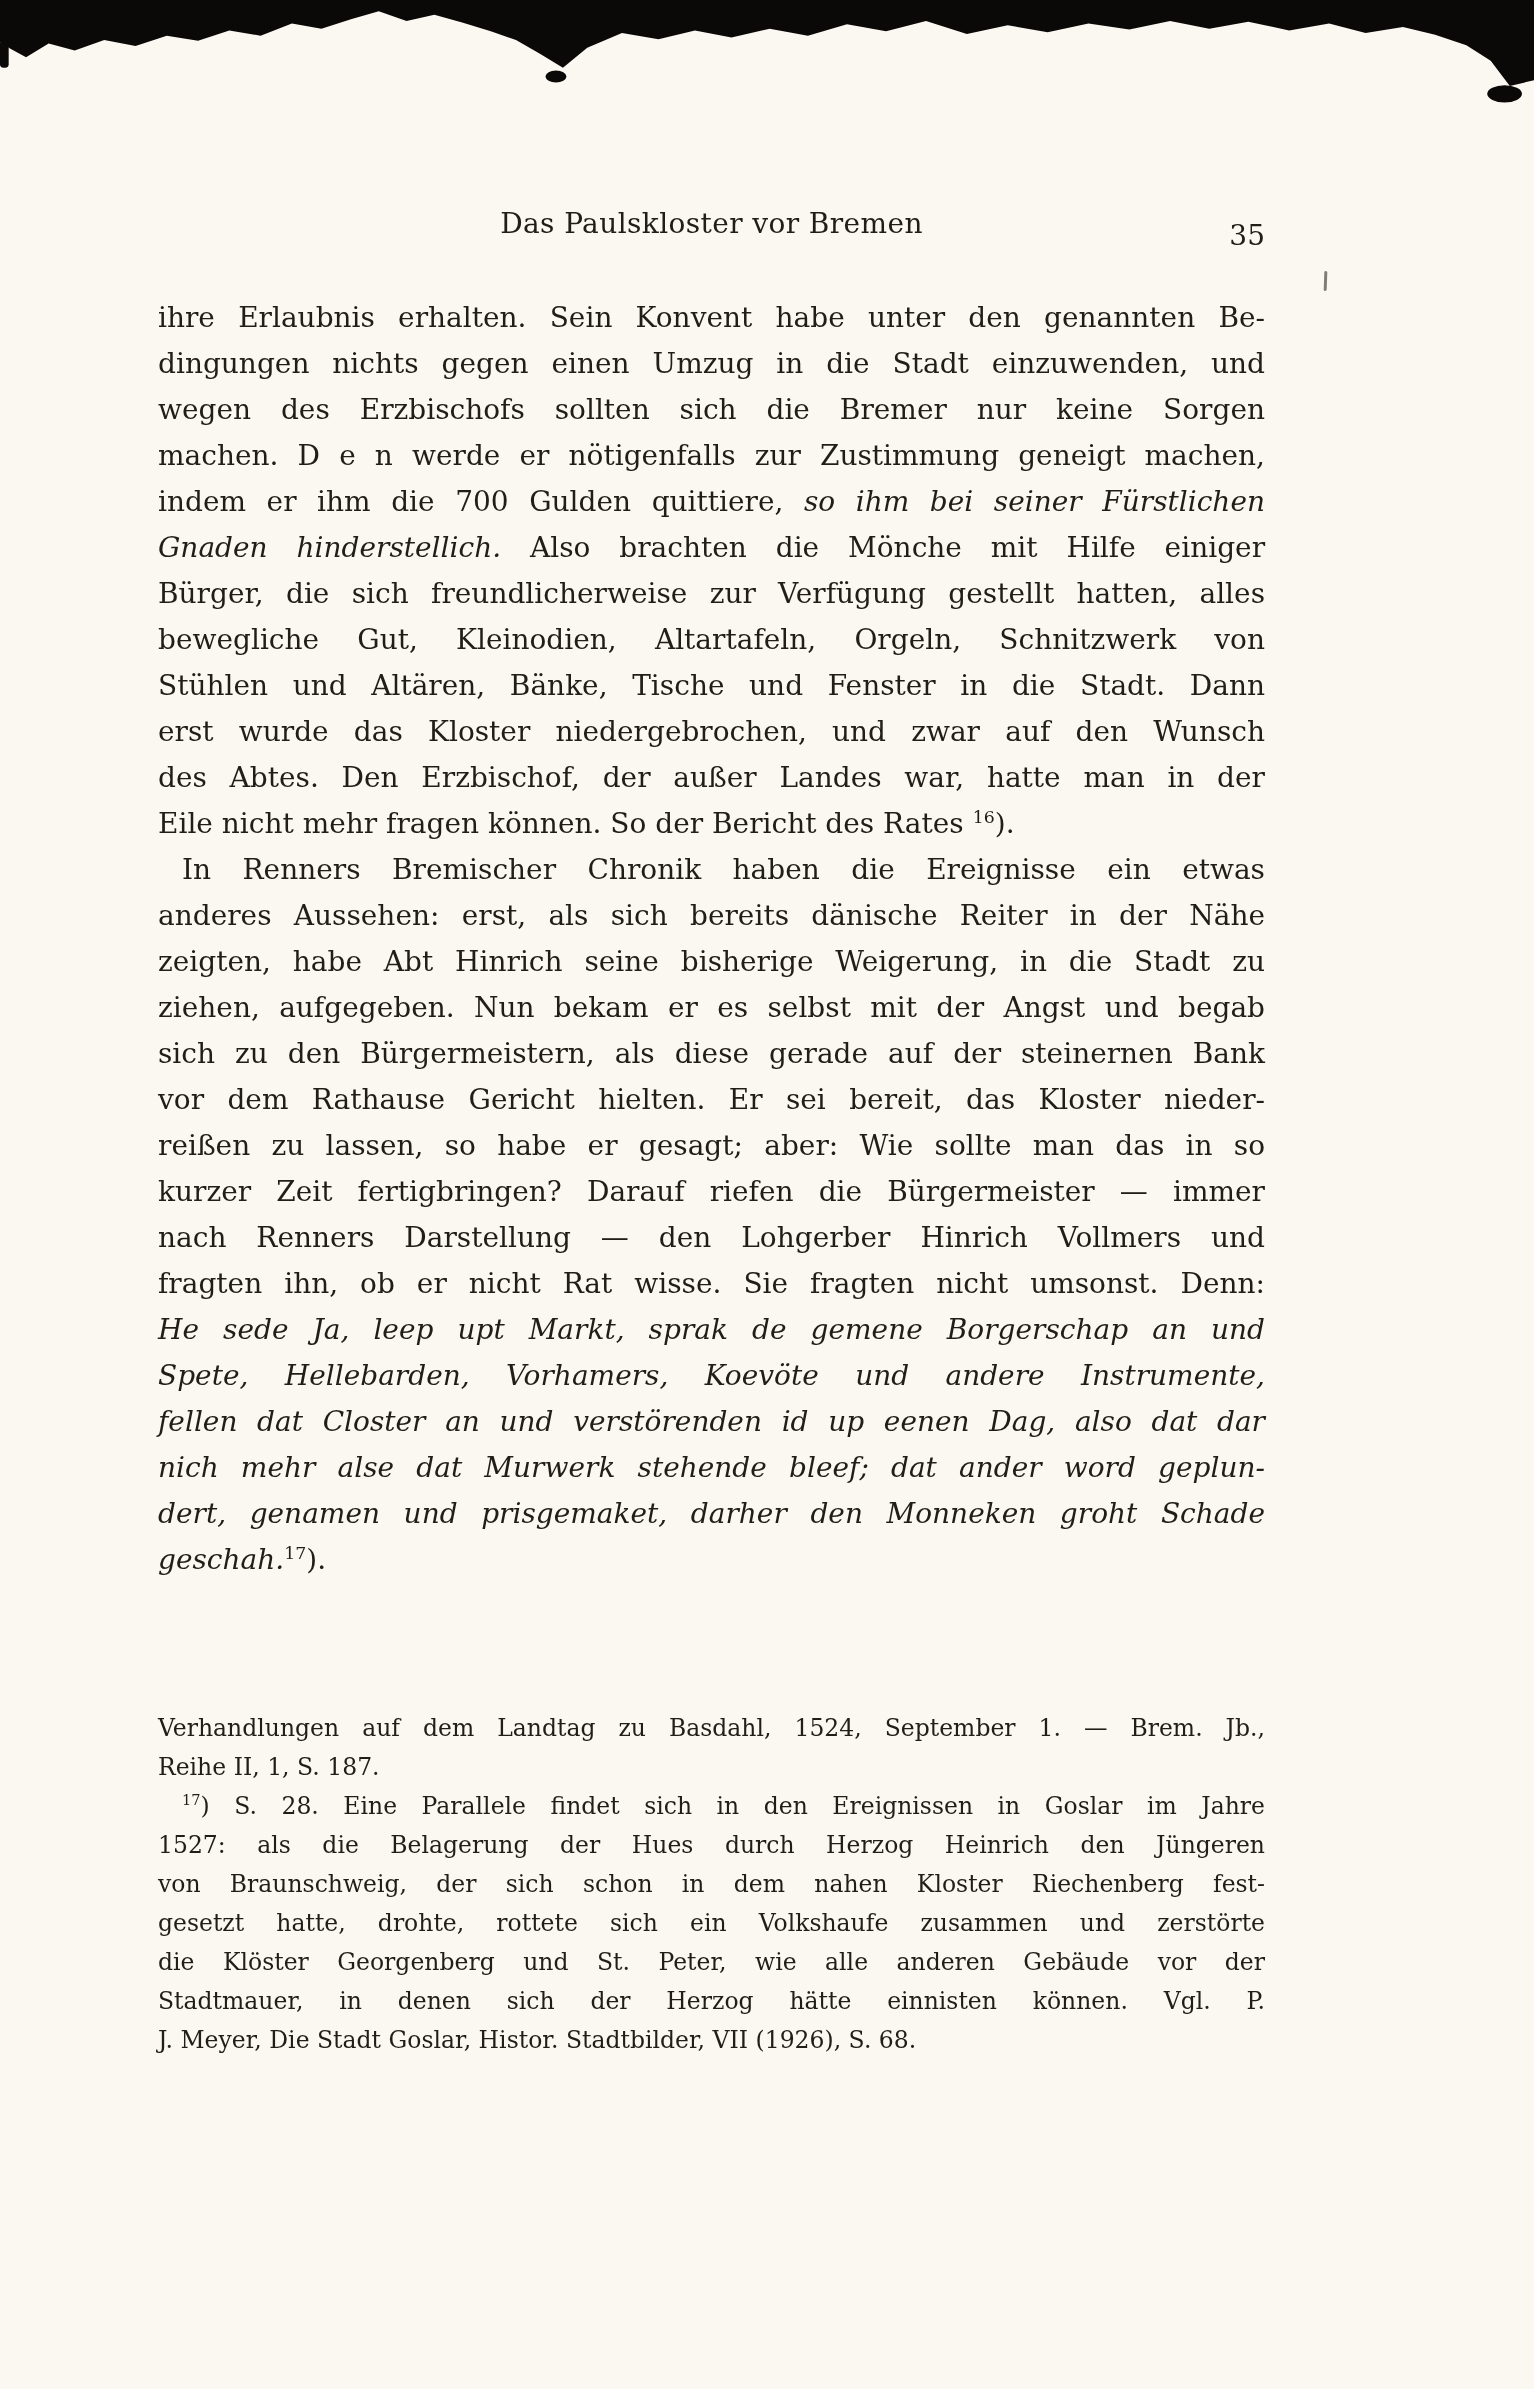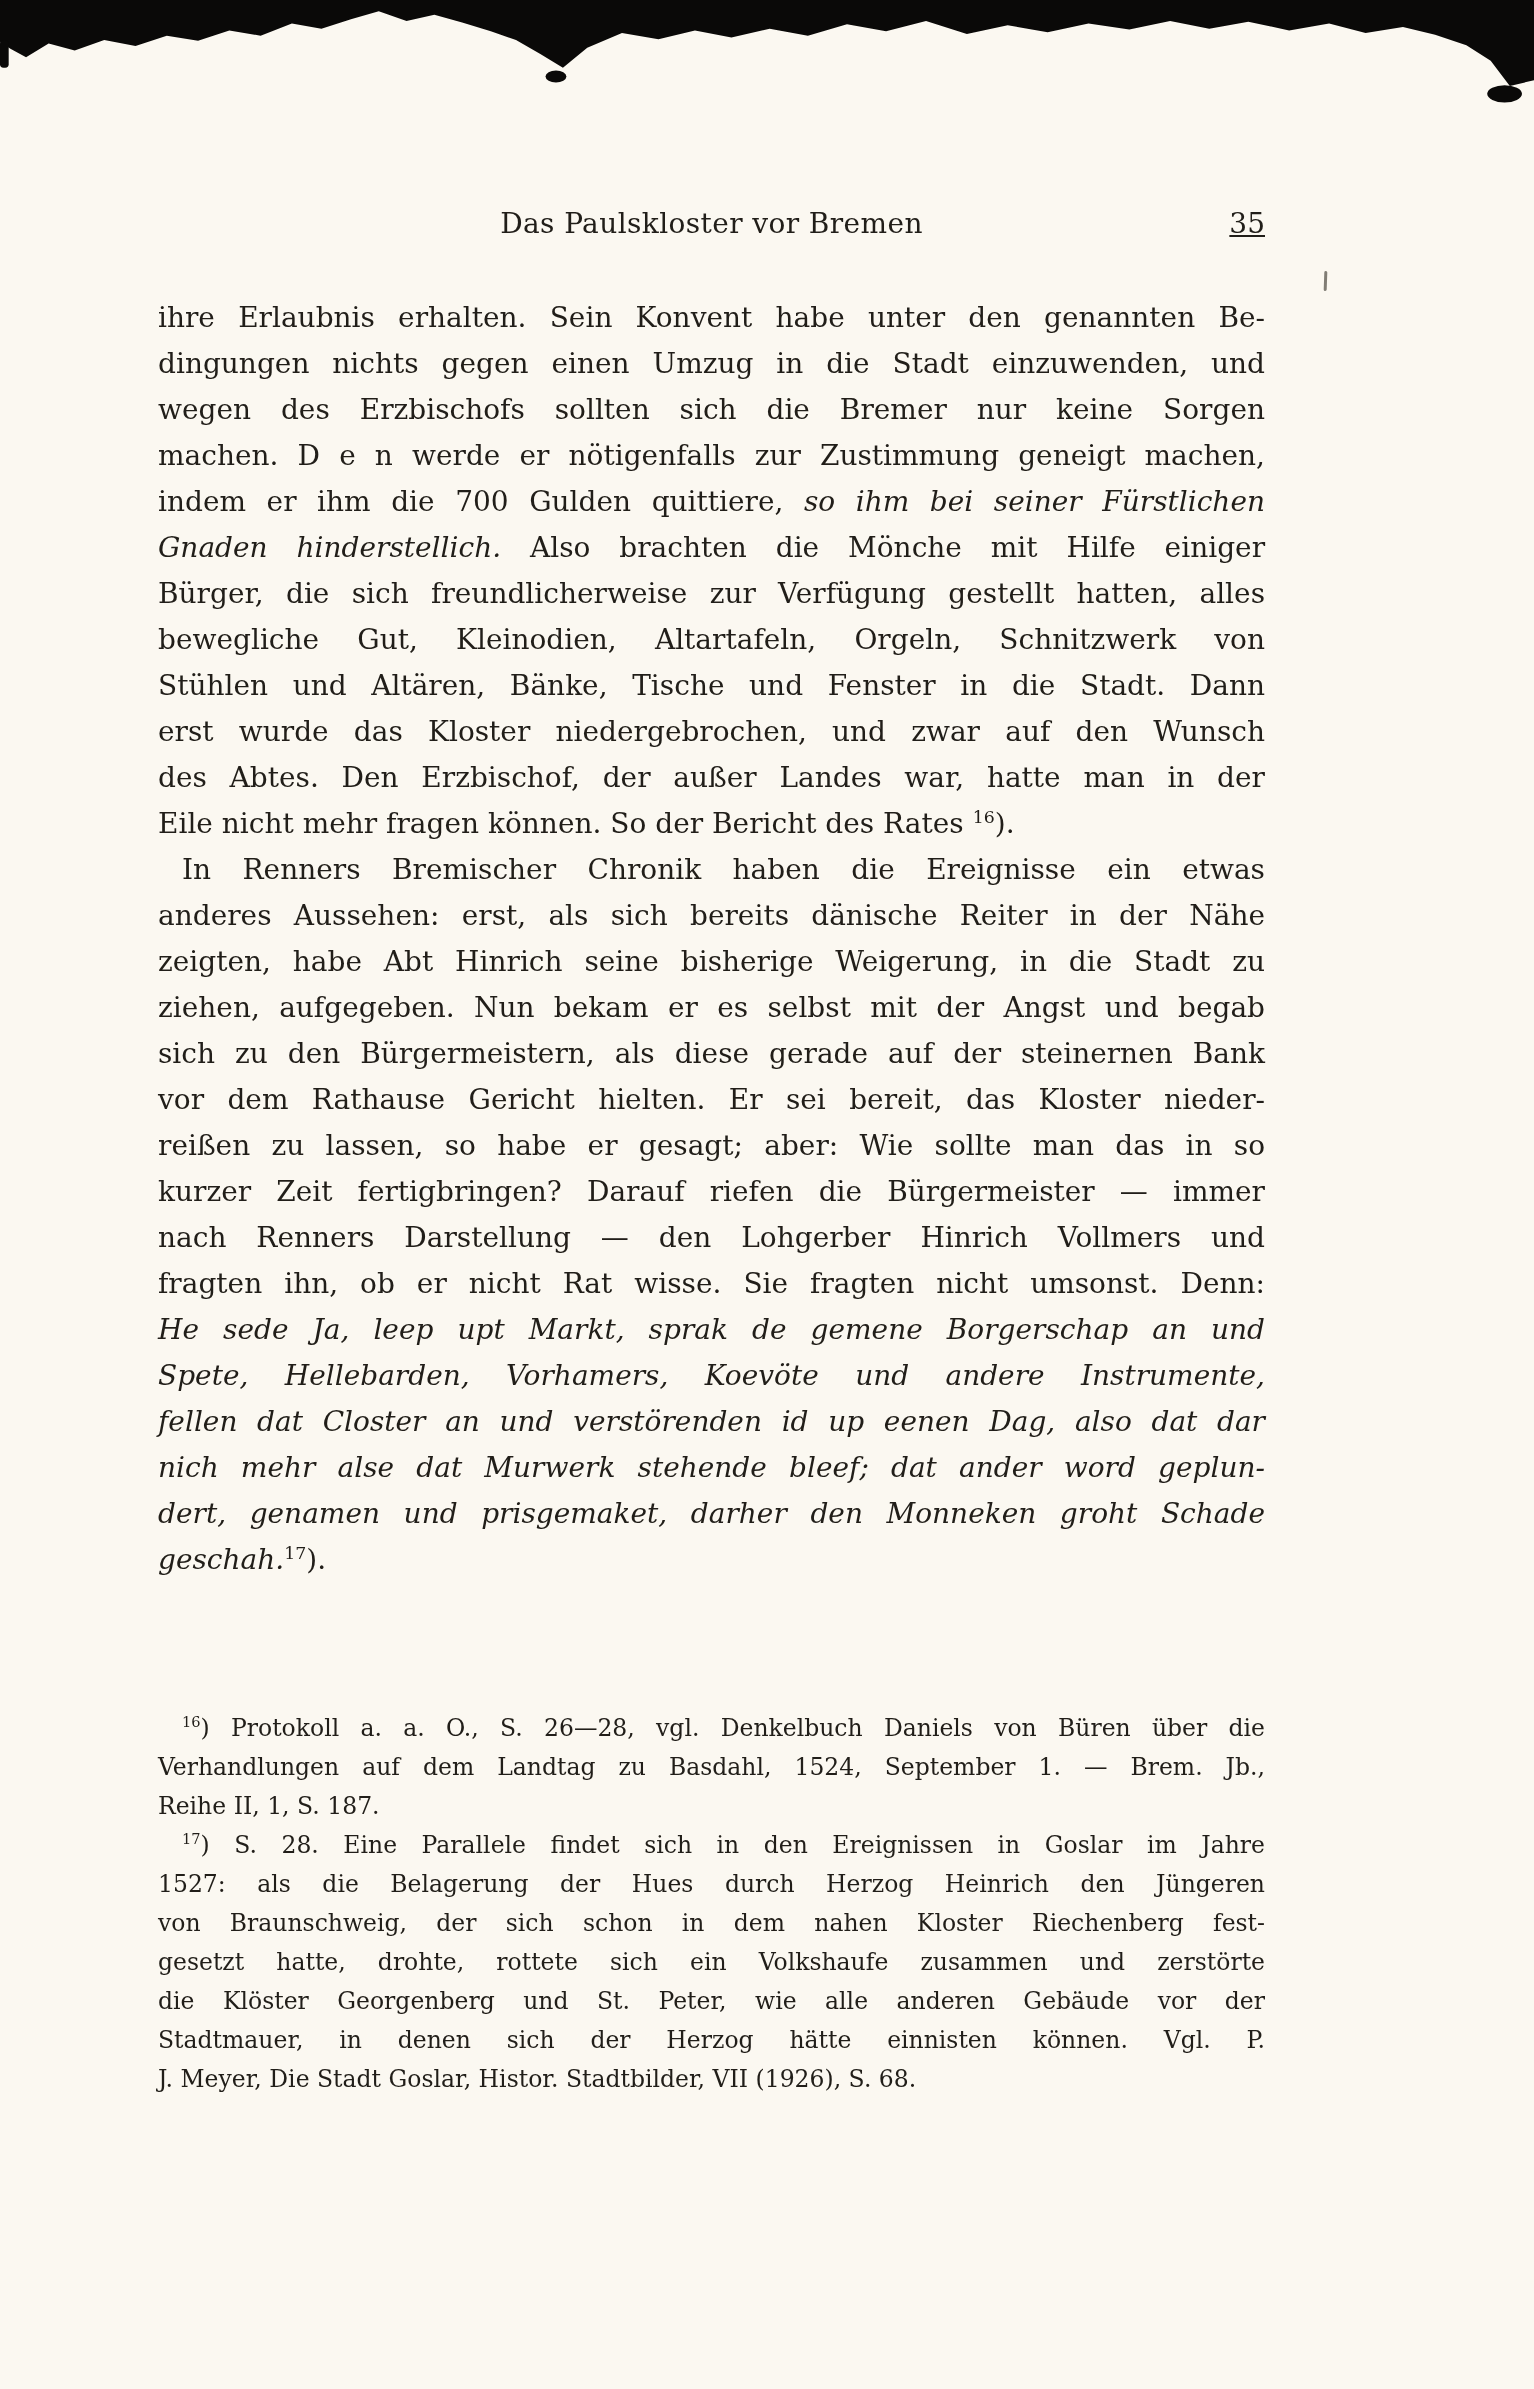--- a/index.html
+++ b/index.html
@@ -7,21 +7,21 @@
     position:relative;
     width:1535px;height:2389px;
     background:var(--paper,#fbf8f1);
     color:var(--ink,#211e19);
     font-family:"DejaVu Serif","Liberation Serif",serif;
     overflow:hidden;
   }
   .top-artifact{position:absolute;top:0;left:0;display:block;}
   .header{position:absolute;top:207px;left:158px;width:1107px;height:38px;font-size:28px;}
   .running-title{display:block;text-align:center;letter-spacing:0.4px;}
-  .page-number{position:absolute;right:0;top:0;text-decoration:underline;}
+  .page-number{position:absolute;right:0;top:12px;}
   .bodytext{position:absolute;top:295px;left:158px;width:1107px;}
   .bodytext .line{height:46px;line-height:46px;font-size:28px;}
   .footnotes{position:absolute;top:1709px;left:158px;width:1107px;}
   .footnotes .line{height:39px;line-height:39px;font-size:23.5px;}
   .line{
     text-align:justify;
     -moz-text-align-last:justify;
     text-align-last:justify;
     white-space:normal;
     overflow:visible;
@@ -87,21 +87,20 @@
         <div class="line"><span class="it">Spete, Hellebarden, Vorhamers, Koevöte und andere Instrumente,</span></div>
         <div class="line"><span class="it">fellen dat Closter an und verstörenden id up eenen Dag, also dat dar</span></div>
         <div class="line"><span class="it">nich mehr alse dat Murwerk stehende bleef; dat ander word geplun-</span></div>
         <div class="line"><span class="it">dert, genamen und prisgemaket, darher den Monneken groht Schade</span></div>
         <div class="line last"><span class="it">geschah.</span><span class="sup">17</span><span>).</span></div>
       </div>
     </div>
 
   <div class="footnotes" id="footnotes">
       <div>
-        <div class="line indent"><span class="sup">16</span><span>) Protokoll a. a. O., S. 26—28, vgl. Denkelbuch Daniels von Büren über die</span></div>
         <div class="line"><span>Verhandlungen auf dem Landtag zu Basdahl, 1524, September 1. — Brem. Jb.,</span></div>
         <div class="line last"><span>Reihe II, 1, S. 187.</span></div>
       </div>
       <div>
         <div class="line indent"><span class="sup">17</span><span>) S. 28. Eine Parallele findet sich in den Ereignissen in Goslar im Jahre</span></div>
         <div class="line"><span>1527: als die Belagerung der Hues durch Herzog Heinrich den Jüngeren</span></div>
         <div class="line"><span>von Braunschweig, der sich schon in dem nahen Kloster Riechenberg fest-</span></div>
         <div class="line"><span>gesetzt hatte, drohte, rottete sich ein Volkshaufe zusammen und zerstörte</span></div>
         <div class="line"><span>die Klöster Georgenberg und St. Peter, wie alle anderen Gebäude vor der</span></div>
         <div class="line"><span>Stadtmauer, in denen sich der Herzog hätte einnisten können. Vgl. P.</span></div>

